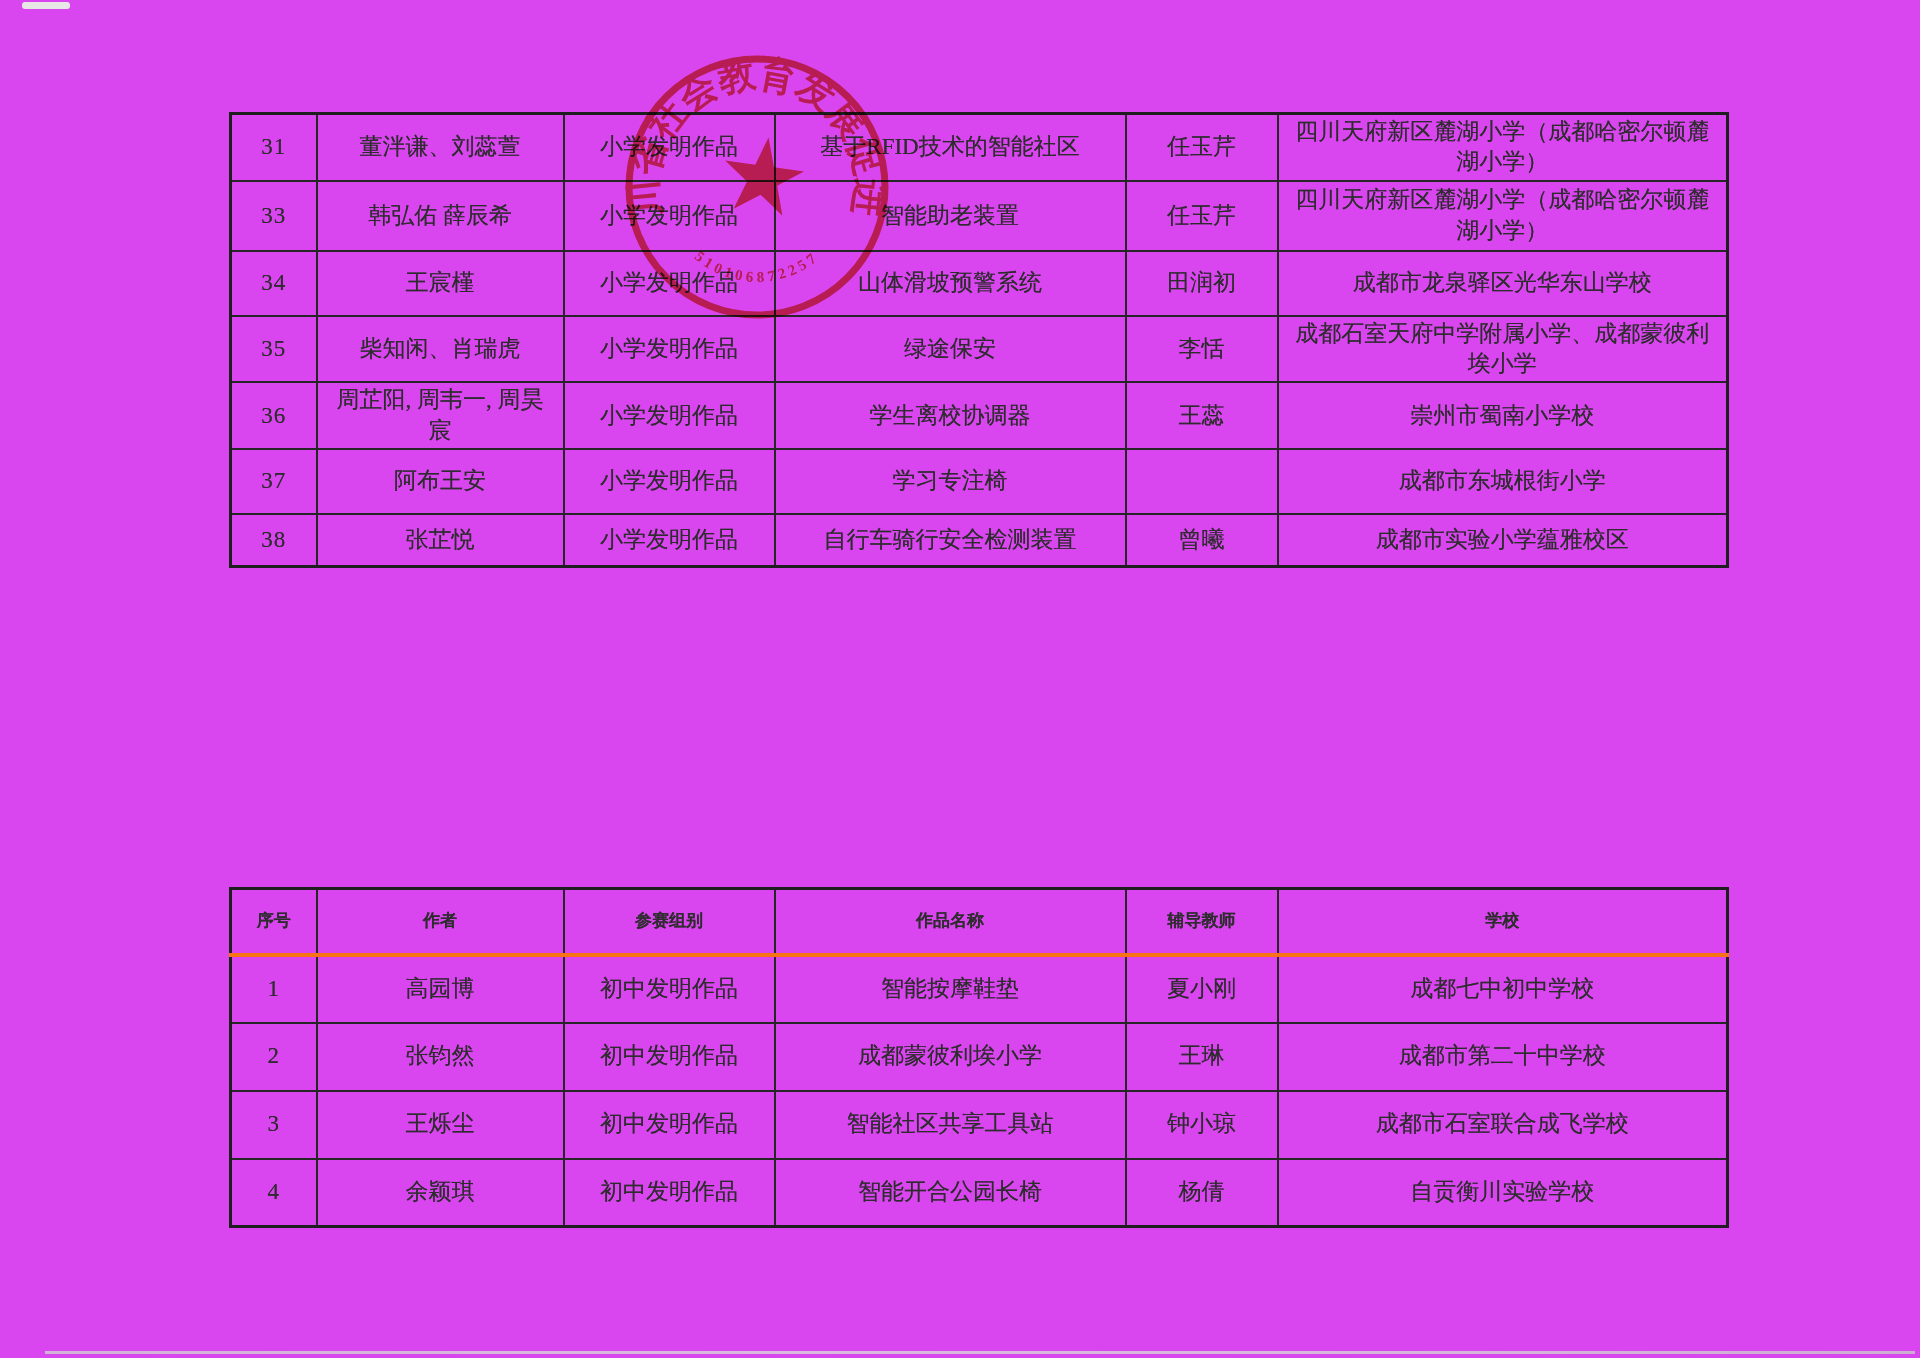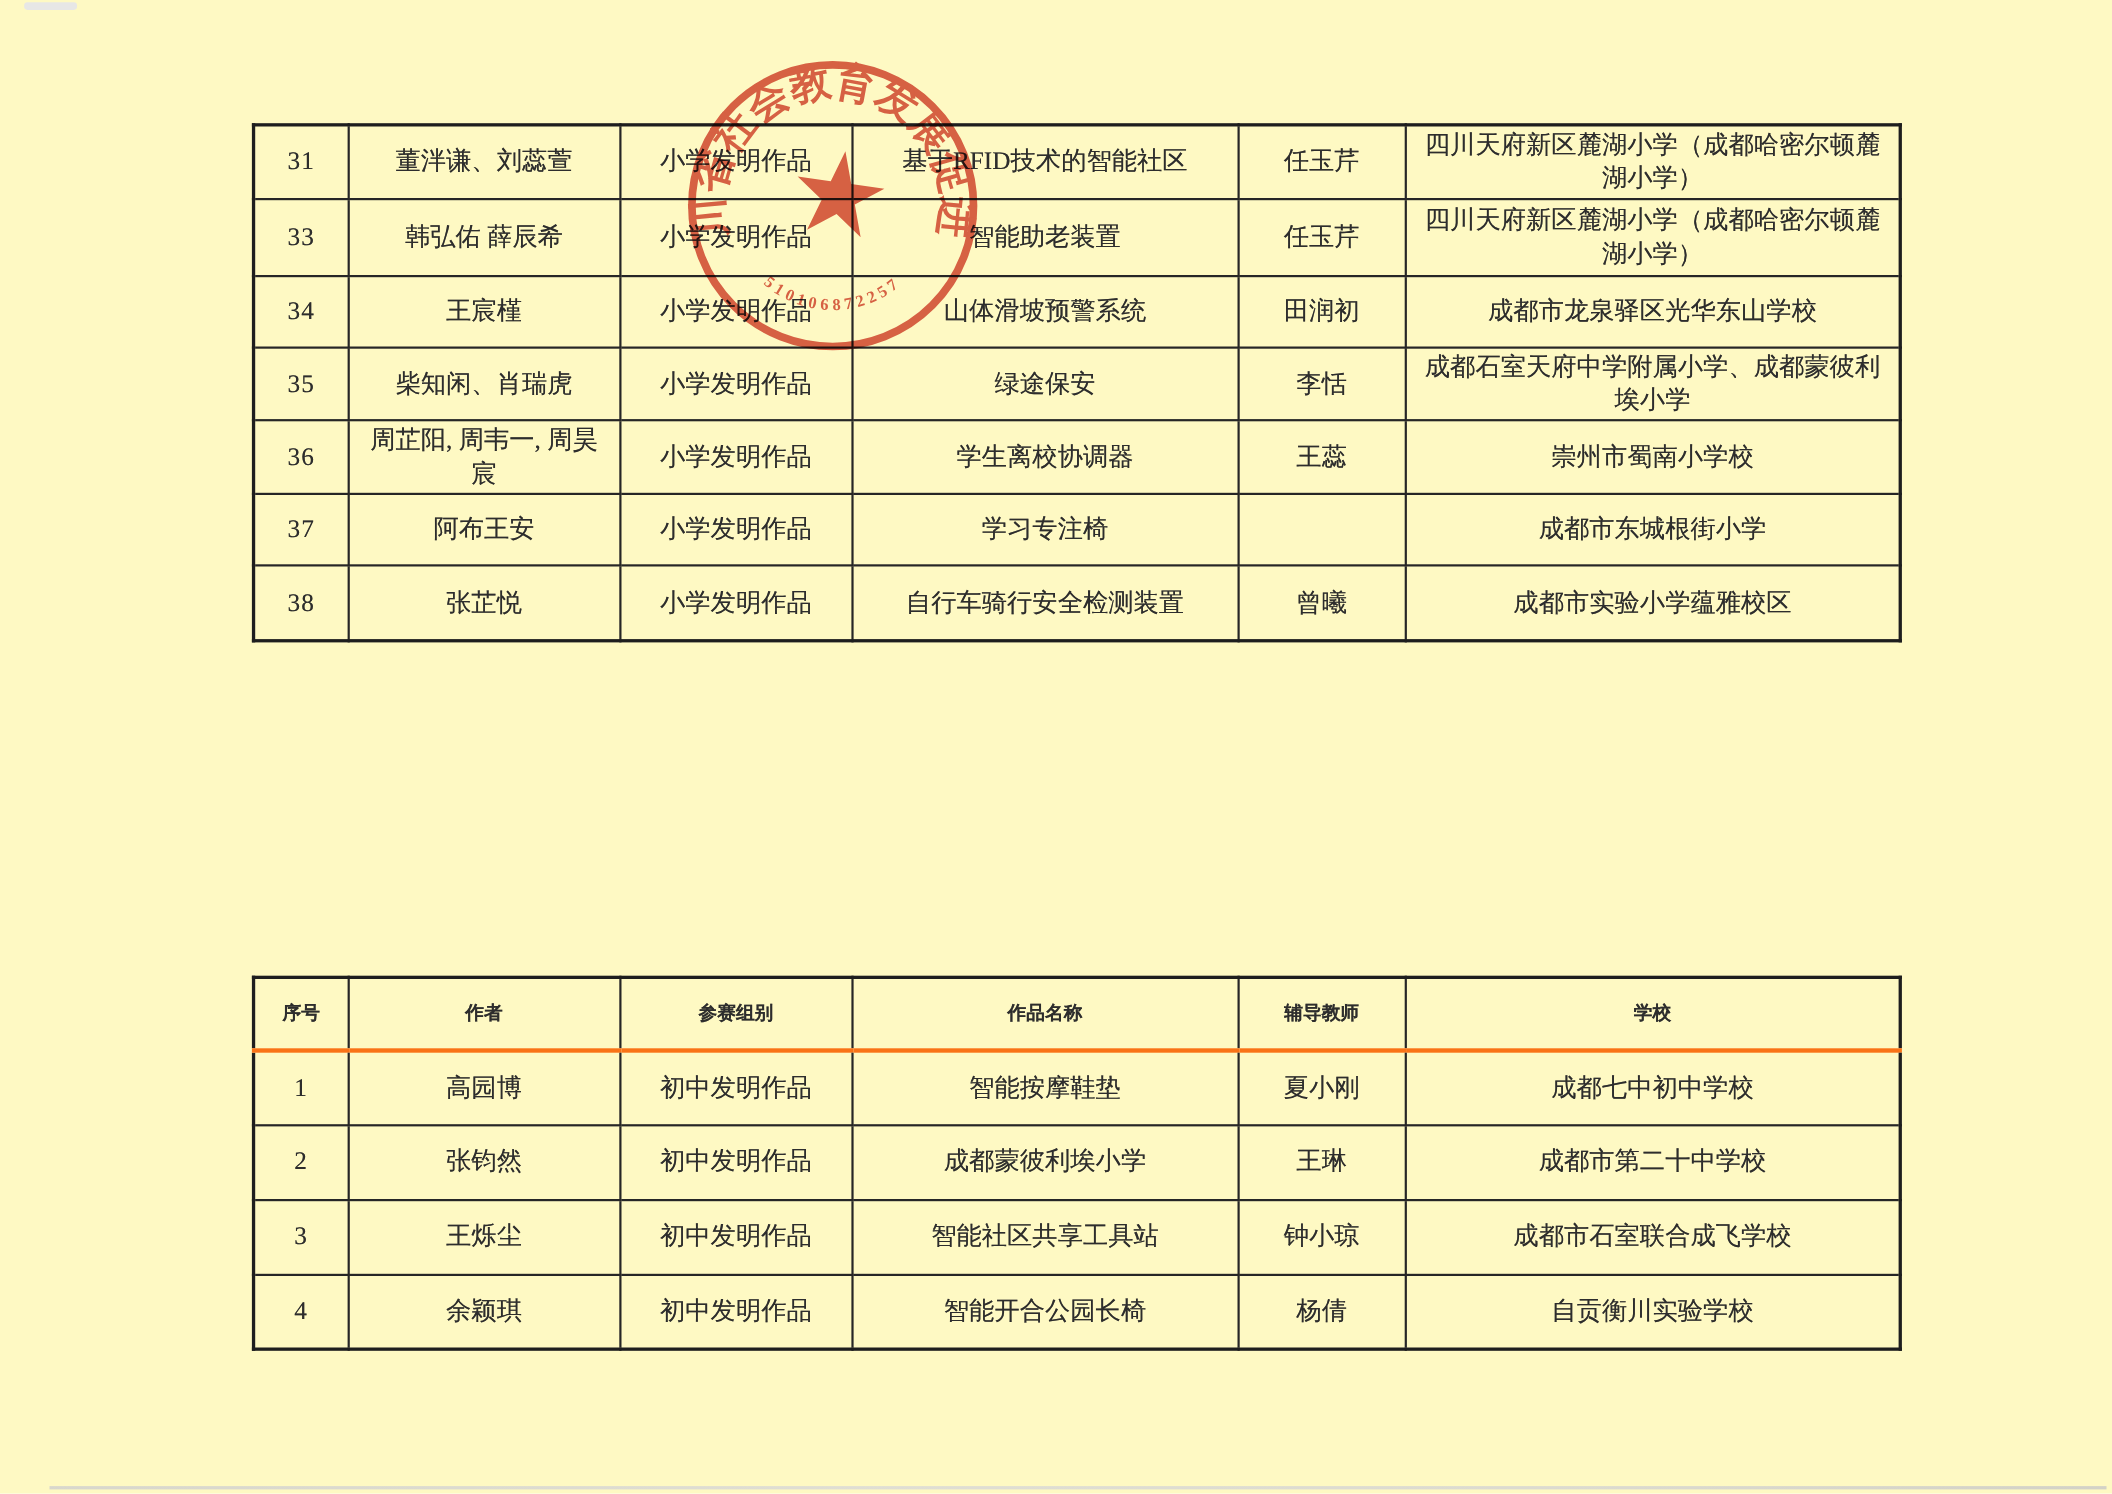--- a/index.html
+++ b/index.html
@@ -3,21 +3,21 @@
 <meta charset="utf-8">
 <style>
   html,body{margin:0;padding:0;}
   body{
     width:1920px;height:1358px;
     background:#ffffff;
     font-family:"Liberation Serif","DejaVu Serif",serif;
   }
   .page{
     position:relative;width:1920px;height:1358px;
-    background:#fef9c3;
+    background:#d946ef;
     overflow:hidden;
   }
   
   table.scan{
     position:absolute;
     border-collapse:collapse;
     table-layout:fixed;
     border:3px solid #1e1e1e;
     background:transparent;
   }
@@ -124,21 +124,21 @@
         <td>崇州市蜀南小学校</td>
       </tr>
       <tr style="height:65px">
         <td class="no-cell">37</td>
         <td>阿布王安</td>
         <td>小学发明作品</td>
         <td>学习专注椅</td>
         <td></td>
         <td>成都市东城根街小学</td>
       </tr>
-      <tr style="height:68px">
+      <tr style="height:52px">
         <td class="no-cell">38</td>
         <td>张芷悦</td>
         <td>小学发明作品</td>
         <td>自行车骑行安全检测装置</td>
         <td>曾曦</td>
         <td>成都市实验小学蕴雅校区</td>
       </tr>
     </tbody>
   </table>
 

